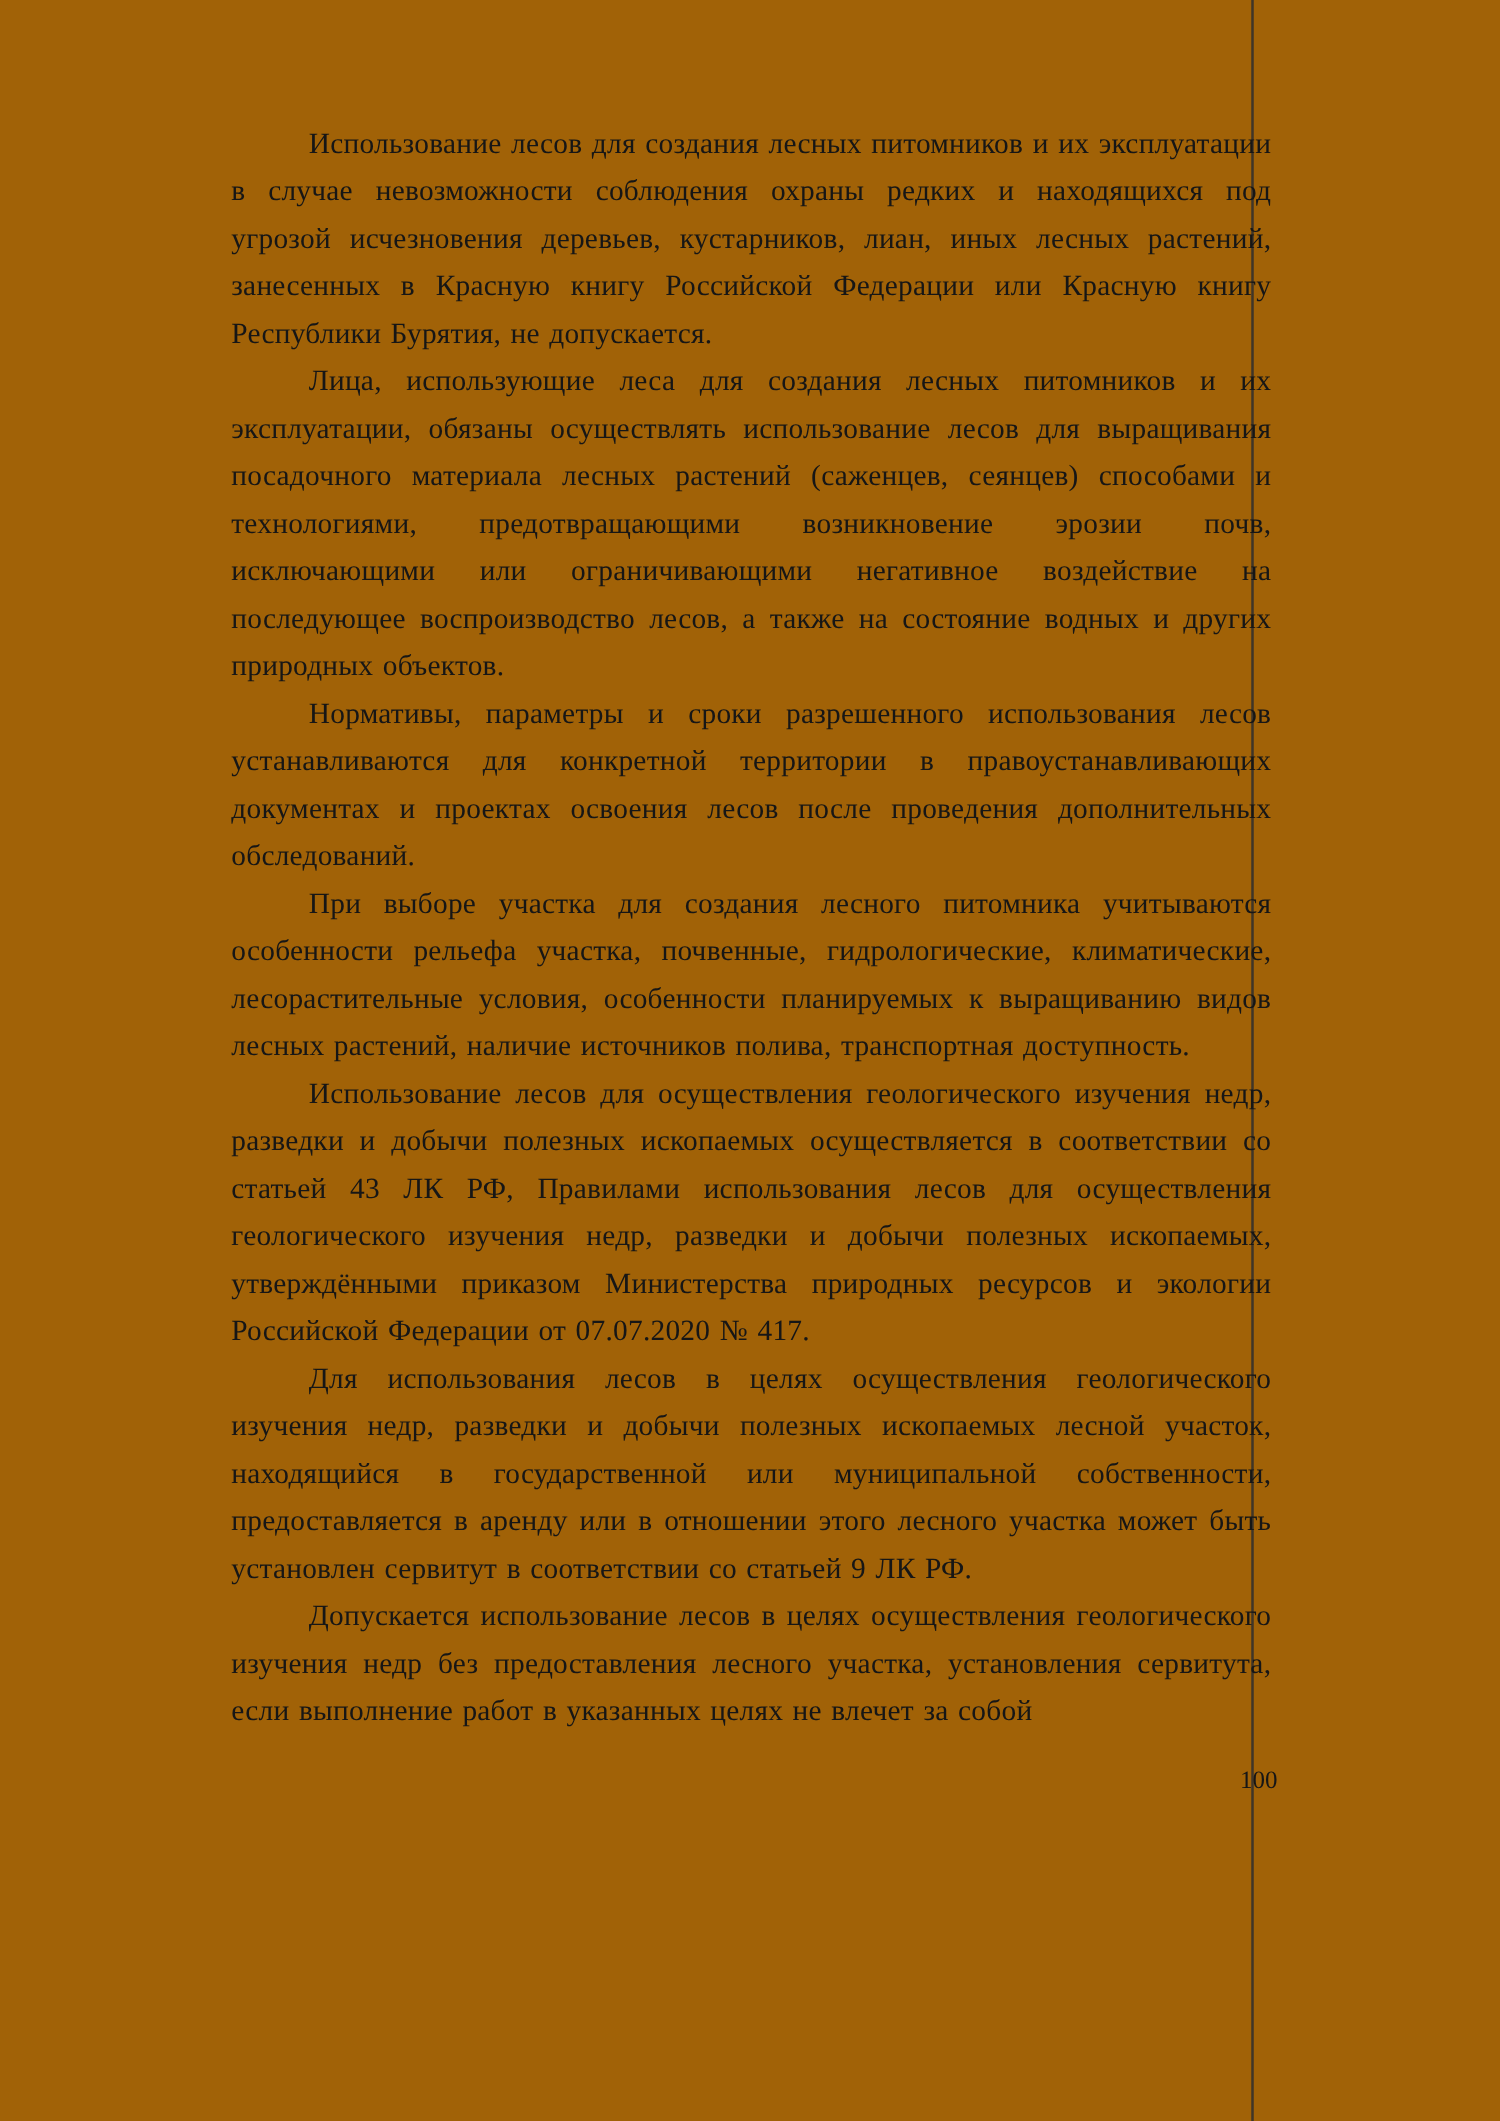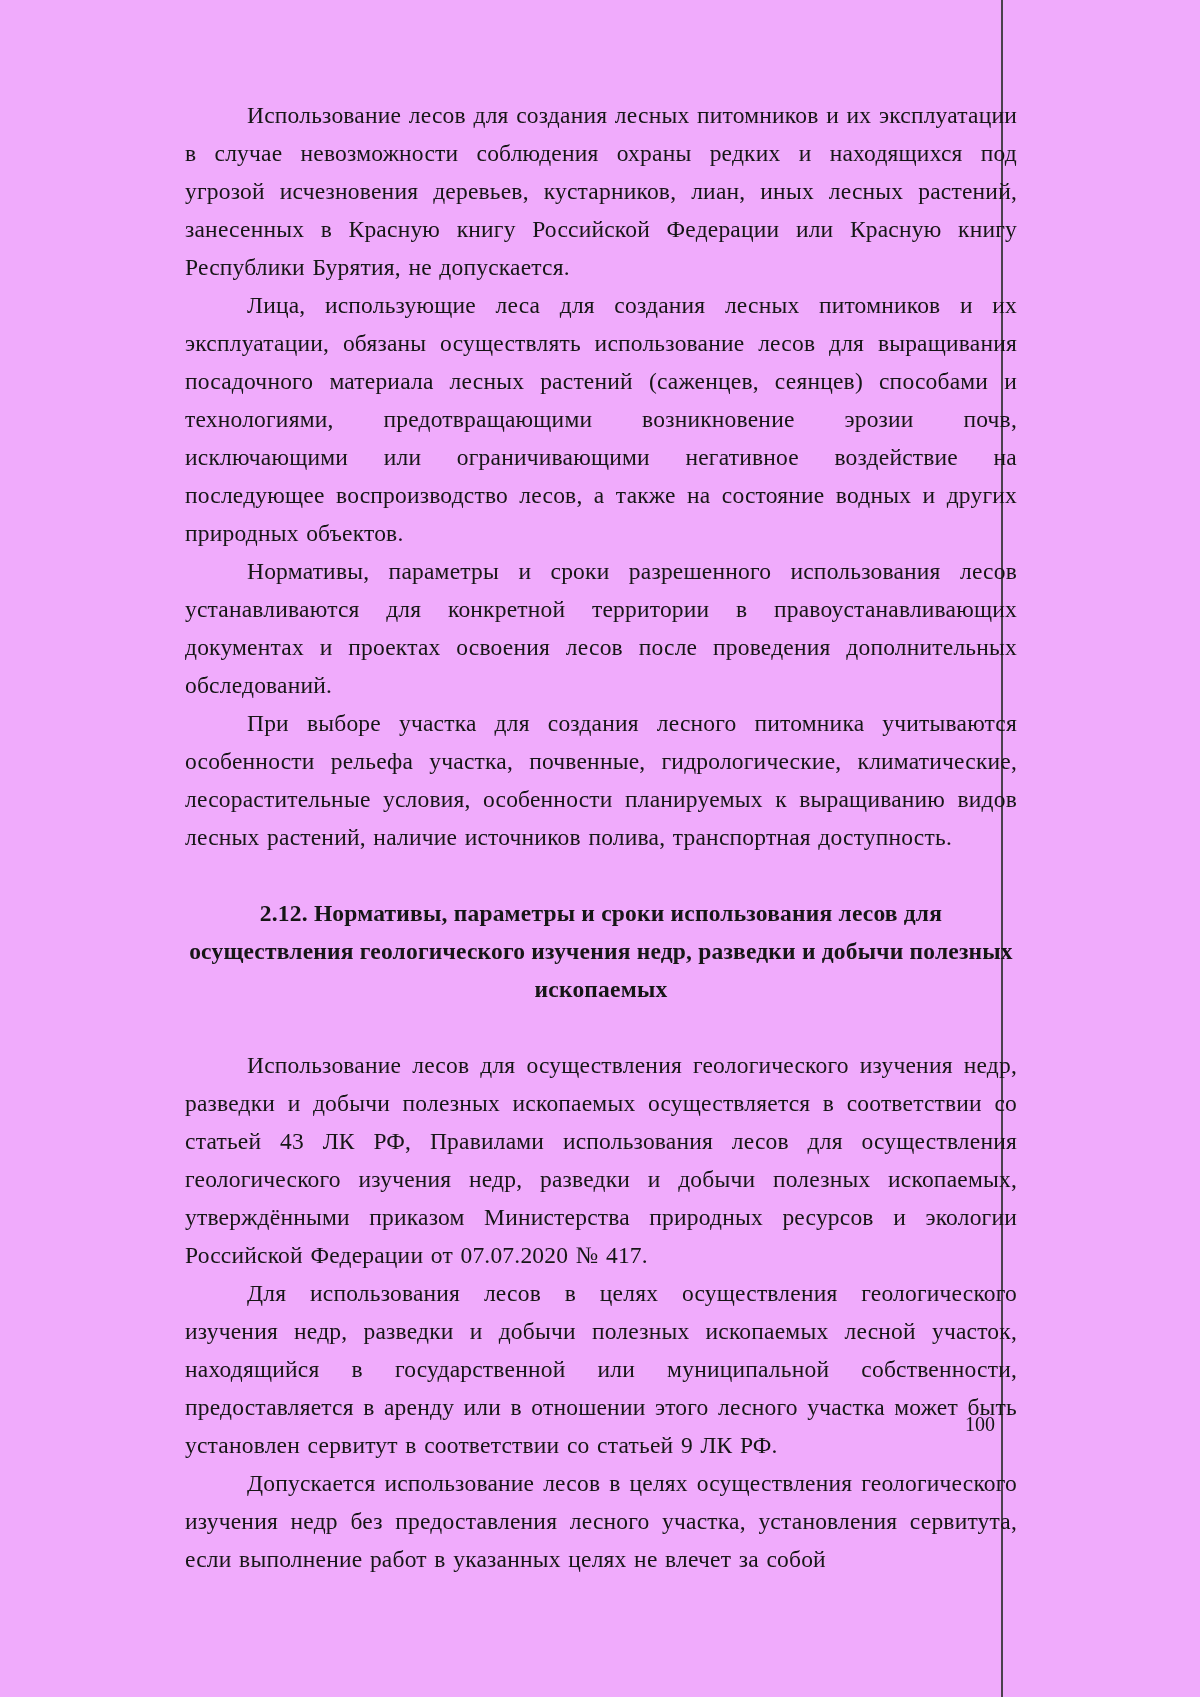--- a/index.html
+++ b/index.html
@@ -5,21 +5,21 @@
   * { box-sizing: border-box; }
   html, body {
     margin: 0;
     padding: 0;
     background: #ffffff;
   }
   .page {
     position: relative;
     width: 1200px;
     height: 1697px;
-    background: #f0abfc;
+    background: #a16207;
     overflow: hidden;
     font-family: "Liberation Serif", "DejaVu Serif", serif;
     color: #161616;
   }
   .scanline {
     position: absolute;
     left: 1001px;
     top: 0;
     width: 2px;
     height: 1697px;
@@ -44,41 +44,40 @@
   .section-heading {
     margin: 38px 0 38px 0;
     font-size: 23.5px;
     line-height: 38px;
     font-weight: bold;
     text-align: center;
     letter-spacing: 0.2px;
   }
   .pagenum {
     position: absolute;
-    left: 965px;
+    left: 992px;
     top: 1412px;
     font-size: 20px;
     line-height: 24px;
     color: #161616;
   }
 </style>
 </head>
 <body>
 
 <div class="page">
 
   <div class="scanline"></div>
 
   <div class="textblock">
     <p class="para">Использование лесов для создания лесных питомников и их эксплуатации в случае невозможности соблюдения охраны редких и находящихся под угрозой исчезновения деревьев, кустарников, лиан, иных лесных растений, занесенных в Красную книгу Российской Федерации или Красную книгу Республики Бурятия, не допускается.</p>
     <p class="para">Лица, использующие леса для создания лесных питомников и их эксплуатации, обязаны осуществлять использование лесов для выращивания посадочного материала лесных растений (саженцев, сеянцев) способами и технологиями, предотвращающими возникновение эрозии почв, исключающими или ограничивающими негативное воздействие на последующее воспроизводство лесов, а также на состояние водных и других природных объектов.</p>
     <p class="para">Нормативы, параметры и сроки разрешенного использования лесов устанавливаются для конкретной территории в правоустанавливающих документах и проектах освоения лесов после проведения дополнительных обследований.</p>
     <p class="para">При выборе участка для создания лесного питомника учитываются особенности рельефа участка, почвенные, гидрологические, климатические, лесорастительные условия, особенности планируемых к выращиванию видов лесных растений, наличие источников полива, транспортная доступность.</p>
 
-    <h2 class="section-heading">2.12. Нормативы, параметры и сроки использования лесов для осуществления геологического изучения недр, разведки и добычи полезных ископаемых</h2>
 
     <p class="para">Использование лесов для осуществления геологического изучения недр, разведки и добычи полезных ископаемых осуществляется в соответствии со статьей 43 ЛК РФ, Правилами использования лесов для осуществления геологического изучения недр, разведки и добычи полезных ископаемых, утверждёнными приказом Министерства природных ресурсов и экологии Российской Федерации от 07.07.2020 № 417.</p>
     <p class="para">Для использования лесов в целях осуществления геологического изучения недр, разведки и добычи полезных ископаемых лесной участок, находящийся в государственной или муниципальной собственности, предоставляется в аренду или в отношении этого лесного участка может быть установлен сервитут в соответствии со статьей 9 ЛК РФ.</p>
     <p class="para">Допускается использование лесов в целях осуществления геологического изучения недр без предоставления лесного участка, установления сервитута, если выполнение работ в указанных целях не влечет за собой</p>
   </div>
 
   <div class="pagenum">100</div>
 
 </div>
 

